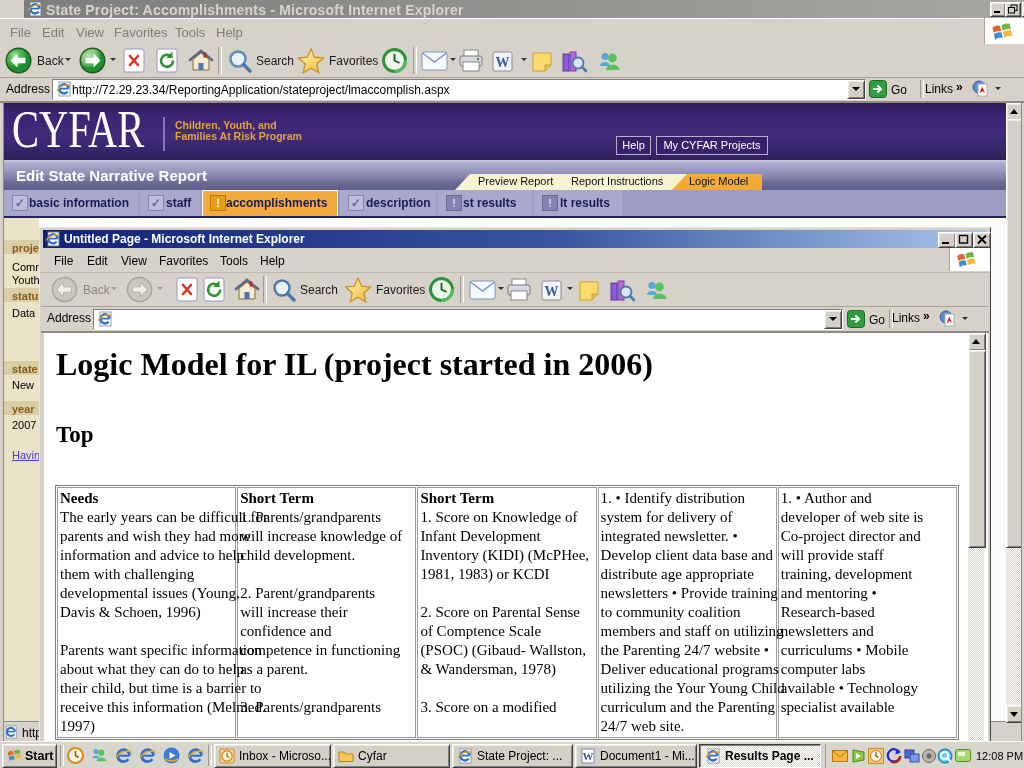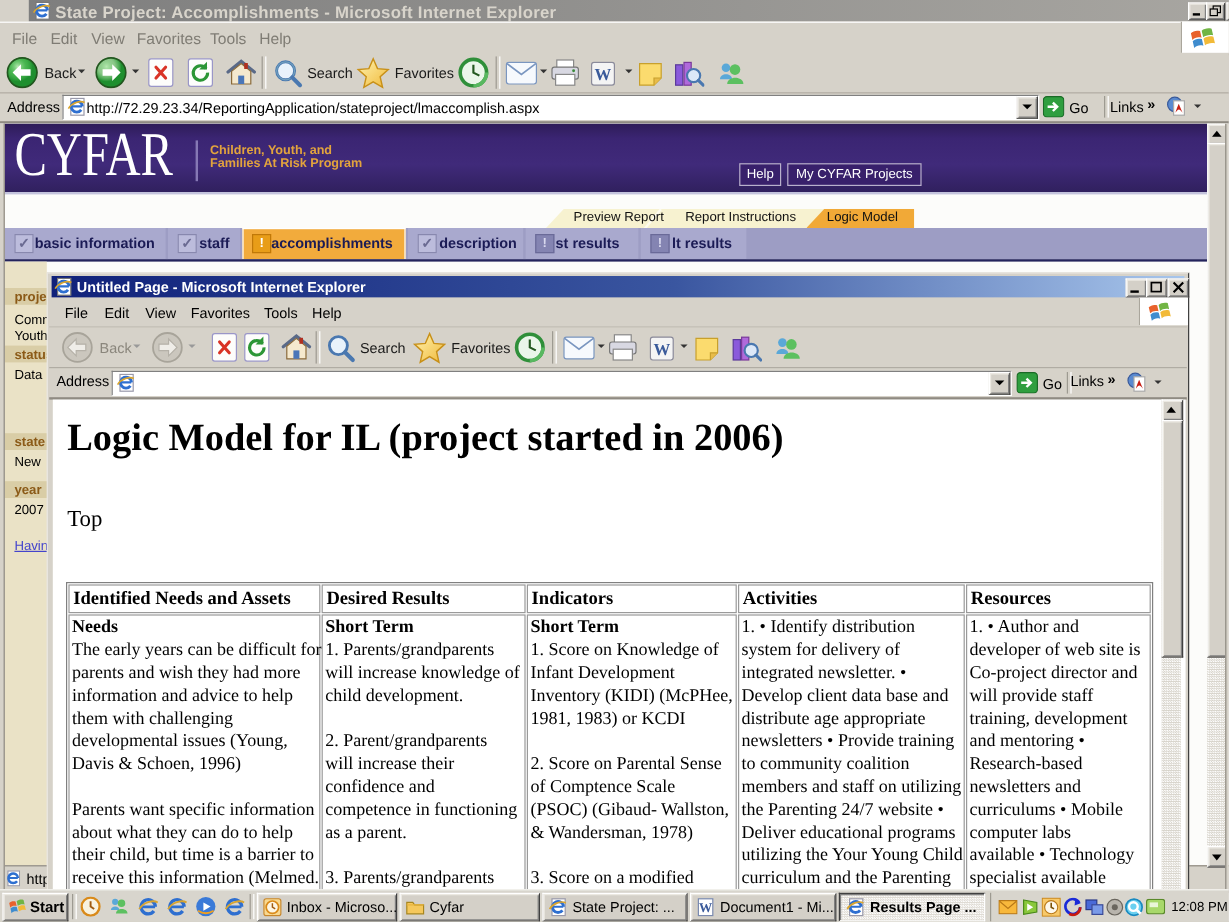--- a/index.html
+++ b/index.html
@@ -207,20 +207,23 @@
 
   <div class="abs" style="left:3px;top:0;width:1003px;height:57px;background:linear-gradient(180deg,#2e1c58 0%,#3b2573 22%,#402a7a 60%,#30205e 100%)">
     <div class="abs" style="left:9px;top:4px;font-family:'Liberation Serif',serif;font-size:52px;line-height:46px;color:#fff;transform:scaleX(.78);transform-origin:0 0">CYFAR</div>
     <div class="abs" style="left:160px;top:14px;width:2px;height:34px;background:#8678b5"></div>
     <div class="abs" style="left:172px;top:17px;font-size:10.5px;font-weight:bold;color:#e2a33d;line-height:10.5px">Children, Youth, and<br>Families At Risk Program</div>
     <div class="abs" style="left:613px;top:33px;width:33px;height:17px;background:#38206b;border:1px solid #b8b0cc;color:#fff;font-size:11px;text-align:center;line-height:16px">Help</div>
     <div class="abs" style="left:653px;top:33px;width:110px;height:17px;background:#38206b;border:1px solid #b8b0cc;color:#fff;font-size:11px;text-align:center;line-height:16px">My CYFAR Projects</div>
   </div>
   <div class="abs" style="left:3px;top:57px;width:1003px;height:2px;background:#c3c3dc"></div>
 
+  <div class="abs" style="left:3px;top:59px;width:1003px;height:28px;background:linear-gradient(180deg,#b0b0d2 0%,#8d8db4 45%,#6a6a96 75%,#5d5d8a 100%)">
+    <div class="abs" style="left:13px;top:5px;font-size:15px;font-weight:bold;color:#fff">Edit State Narrative Report</div>
+  </div>
 
   <div class="abs" style="left:455px;top:71px;width:307px;height:16px">
     <div class="abs" style="left:0;top:0;width:307px;height:16px;background:#f7f2d0;clip-path:polygon(15px 0,100% 0,100% 100%,0 100%)"></div>
     <div class="abs" style="left:217px;top:0;width:90px;height:16px;background:#f1a937;clip-path:polygon(15px 0,100% 0,100% 100%,0 100%)"></div>
     <div class="abs" style="left:88px;top:-2px;width:2px;height:21px;background:#fdfbee;transform:rotate(40deg)"></div>
     <div class="abs" style="left:23px;top:1px;font-size:11px;color:#111">Preview Report</div>
     <div class="abs" style="left:116px;top:1px;font-size:11px;color:#111">Report Instructions</div>
     <div class="abs" style="left:234px;top:1px;font-size:11px;color:#111">Logic Model</div>
   </div>
 
@@ -437,30 +440,23 @@
       <circle cx="7" cy="7" r="6" fill="#5a8ad0"></circle>
       <circle cx="7" cy="7" r="6" fill="none" stroke="#3a5a9a"></circle>
       <rect x="6" y="4" width="9" height="12" fill="#fff" stroke="#aaa"></rect>
       <path d="M7.5 14 C9 9.5 9.8 7.5 10.3 6.5 C10.8 7.5 11.5 9.5 13.5 14 C12 12 11.2 11.2 10.4 11.2 C9.6 11.2 9 12 7.5 14 Z" fill="#c81e14"></path>
     </svg>
     <div class="abs" style="left:921px;top:10px;width:0;height:0;border:3.5px solid transparent;border-top-color:#333"></div>
   </div>
 
   <div class="abs" id="pcontent" style="left:4px;top:105px;width:944px;height:412px;background:#fff;overflow:hidden;font-family:'Liberation Serif',serif;color:#000">
     <div class="abs" style="left:12px;top:13px;font-size:32px;font-weight:bold;white-space:nowrap">Logic Model for IL (project started in 2006)</div>
-    <div class="abs" style="left:12px;top:89px;font-size:19px;font-weight:normal">Top</div>
+    <div class="abs" style="left:12px;top:89px;font-size:23px;font-weight:bold">Top</div>
     <table class="abs" style="left:11px;top:152px;width:904px;table-layout:fixed;border-collapse:separate;border-spacing:1px;border:1px solid #808080;background:#fff;font-size:15px">
       <tbody>
-            <tr style="font-weight:bold;font-size:15.5px">
-        <td style="box-sizing:border-box;width:210px;border:1px solid #9a9a9a;padding:3px 3px;line-height:16px">Identified Needs and Assets</td>
-        <td style="box-sizing:border-box;width:170px;border:1px solid #9a9a9a;padding:3px 3px;line-height:16px">Desired Results</td>
-        <td style="box-sizing:border-box;width:175px;border:1px solid #9a9a9a;padding:3px 3px;line-height:16px">Indicators</td>
-        <td style="box-sizing:border-box;width:189px;border:1px solid #9a9a9a;padding:3px 3px;line-height:16px">Activities</td>
-        <td style="box-sizing:border-box;width:154px;border:1px solid #9a9a9a;padding:3px 3px;line-height:16px">Resources</td>
-      </tr>
       <tr style="vertical-align:top;line-height:19px;white-space:nowrap">
         <td style="border:1px solid #9a9a9a;padding:1px 1px 1px 2px"><b>Needs</b><br>The early years can be difficult for<br>parents and wish they had more<br>information and advice to help<br>them with challenging<br>developmental issues (Young,<br>Davis &amp; Schoen, 1996)<br><br>Parents want specific information<br>about what they can do to help<br>their child, but time is a barrier to<br>receive this information (Melmed.<br>1997)</td>
         <td style="border:1px solid #9a9a9a;padding:1px 1px 1px 2px"><b>Short Term</b><br>1. Parents/grandparents<br>will increase knowledge of<br>child development.<br><br>2. Parent/grandparents<br>will increase their<br>confidence and<br>competence in functioning<br>as a parent.<br><br>3. Parents/grandparents</td>
         <td style="border:1px solid #9a9a9a;padding:1px 1px 1px 2px"><b>Short Term</b><br>1. Score on Knowledge of<br>Infant Development<br>Inventory (KIDI) (McPHee,<br>1981, 1983) or KCDI<br><br>2. Score on Parental Sense<br>of Comptence Scale<br>(PSOC) (Gibaud- Wallston,<br>&amp; Wandersman, 1978)<br><br>3. Score on a modified</td>
         <td style="border:1px solid #9a9a9a;padding:1px 1px 1px 2px">1. • Identify distribution<br>system for delivery of<br>integrated newsletter. •<br>Develop client data base and<br>distribute age appropriate<br>newsletters • Provide training<br>to community coalition<br>members and staff on utilizing<br>the Parenting 24/7 website •<br>Deliver educational programs<br>utilizing the Your Young Child<br>curriculum and the Parenting<br>24/7 web site.</td>
         <td style="border:1px solid #9a9a9a;padding:1px 1px 1px 2px">1. • Author and<br>developer of web site is<br>Co-project director and<br>will provide staff<br>training, development<br>and mentoring •<br>Research-based<br>newsletters and<br>curriculums • Mobile<br>computer labs<br>available • Technology<br>specialist available</td>
       </tr>
     </tbody>
         </table>
   </div>

